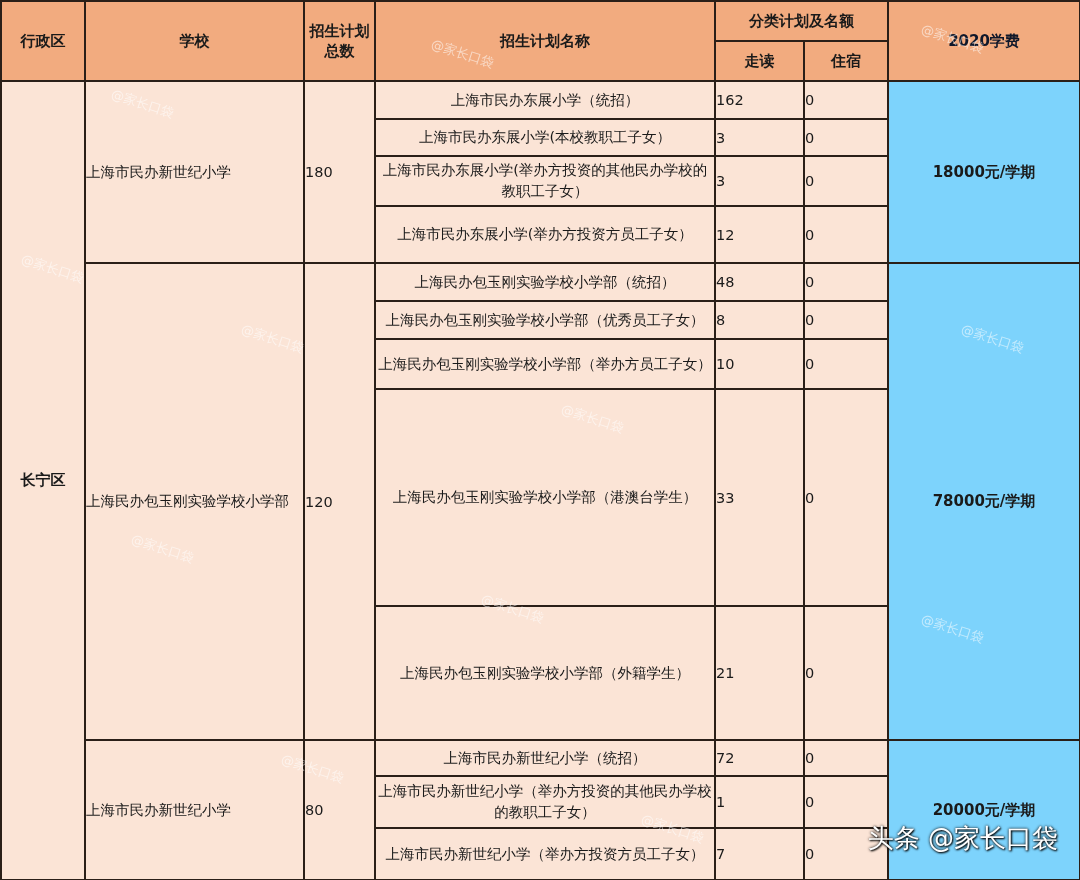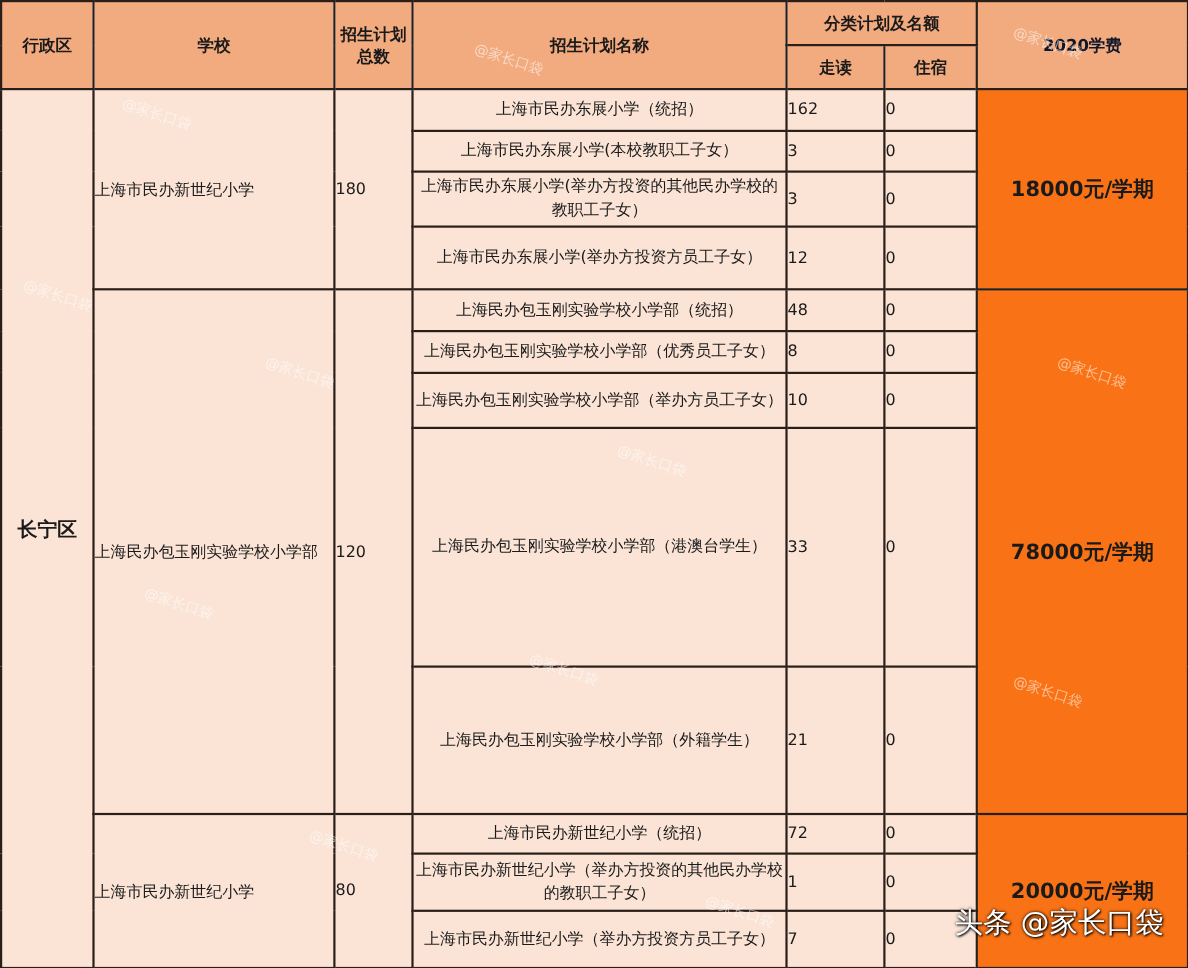--- a/index.html
+++ b/index.html
@@ -18,22 +18,22 @@
     padding: 0; overflow: hidden;
   }
   th {
     background: #f2ab7f; font-weight: bold; font-size: 15px;
     text-align: center; vertical-align: middle; line-height: 20px;
   }
   th.fee-head { color: #0f172a; }
   td { background: #fbe4d6; font-size: 14.5px; vertical-align: middle; }
   td.center { text-align: left; }
   td.name { text-align: center; padding-left: 3px; line-height: 21px; }
-  td.district { font-weight: bold; text-align: center; font-size: 18px; }
-  td.fee { background: #f97316; font-weight: bold; text-align: center; font-size: 19px; }
+  td.district { font-weight: bold; text-align: center; font-size: 15px; }
+  td.fee { background: #7dd3fc; font-weight: bold; text-align: center; font-size: 15px; }
   .wm {
     position: absolute; color: rgba(255,255,255,0.55); font-size: 13px;
     transform: rotate(18deg); pointer-events: none; white-space: nowrap;
   }
   .credit {
     position: absolute; right: 22px; bottom: 24px;
     font-size: 26px; color: #ffffff; font-weight: normal;
     text-shadow: 0 0 3px #000, 1px 1px 2px #000;
     pointer-events: none;
   }

